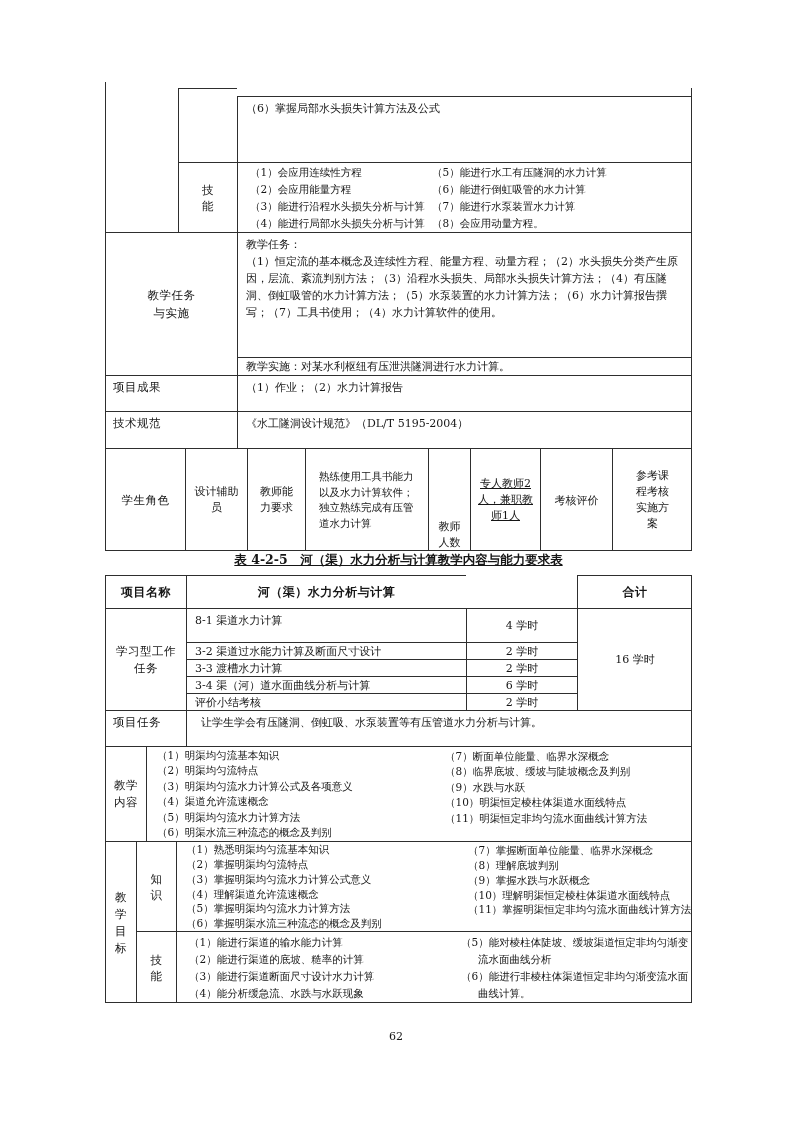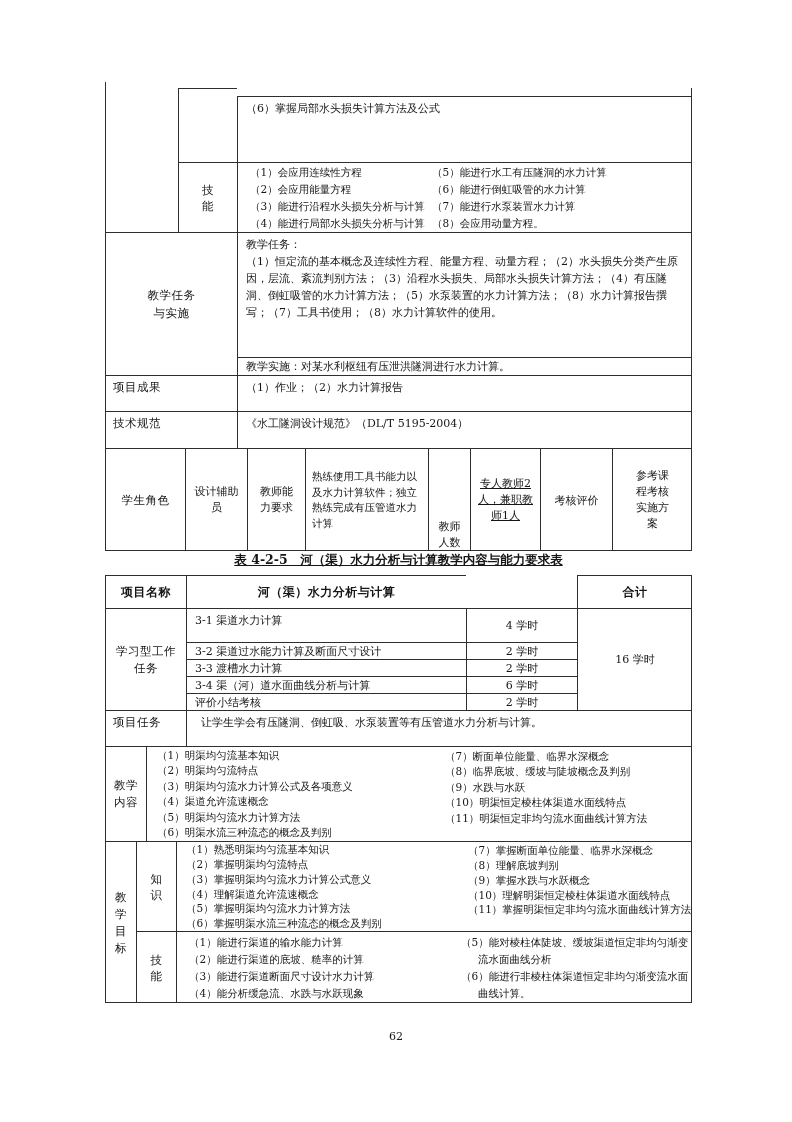--- a/index.html
+++ b/index.html
@@ -64,21 +64,21 @@
         </div>
       </div>
     </div>
 
     <div class="c ctr lbl" style="left:0;top:144px;width:132px;height:143px;">
       <div style="width:64px;line-height:18px;">教学任务 与实施</div>
     </div>
     <div class="c top" style="left:132px;top:144px;width:455px;height:125px;padding:3px 6px 3px 8px;">
       <div>
         <div>教学任务：</div>
-        <div>（1）恒定流的基本概念及连续性方程、能量方程、动量方程；（2）水头损失分类产生原因，层流、紊流判别方法；（3）沿程水头损失、局部水头损失计算方法；（4）有压隧洞、倒虹吸管的水力计算方法；（5）水泵装置的水力计算方法；（8）水力计算报告撰写；（7）工具书使用；（8）水力计算软件的使用。</div>
+        <div>（1）恒定流的基本概念及连续性方程、能量方程、动量方程；（2）水头损失分类产生原因，层流、紊流判别方法；（3）沿程水头损失、局部水头损失计算方法；（4）有压隧洞、倒虹吸管的水力计算方法；（5）水泵装置的水力计算方法；（6）水力计算报告撰写；（7）工具书使用；（4）水力计算软件的使用。</div>
       </div>
     </div>
     <div class="c vctr" style="left:132px;top:269px;width:455px;height:18px;padding-left:8px;">
       <div class="ln">教学实施：对某水利枢纽有压泄洪隧洞进行水力计算。</div>
     </div>
 
     <div class="c top lbl" style="left:0;top:287px;width:132px;height:36px;padding:3px 0 0 7px;">
       <div>项目成果</div>
     </div>
     <div class="c top" style="left:132px;top:287px;width:455px;height:36px;padding:3px 0 0 8px;">
@@ -94,21 +94,21 @@
 
     <div class="c ctr lbl" style="left:0;top:360px;width:80px;height:103px;">
       <div>学生角色</div>
     </div>
     <div class="c ctr" style="left:80px;top:360px;width:62px;height:103px;padding:0 8px;">
       <div class="wrapln" style="line-height:16px;">设计辅助员</div>
     </div>
     <div class="c ctr" style="left:142px;top:360px;width:58px;height:103px;padding:0 7px;">
       <div class="wrapln" style="line-height:16px;">教师能力要求</div>
     </div>
-    <div class="c vctr small" style="left:200px;top:360px;width:123px;height:103px;padding:0 5px 0 6px;">
+    <div class="c vctr small" style="left:200px;top:360px;width:123px;height:103px;padding:0 5px 0 13px;">
       <div class="wrapln" style="line-height:15.5px;">熟练使用工具书能力以及水力计算软件；独立熟练完成有压管道水力计算</div>
     </div>
     <div class="c ctr" style="left:323px;top:360px;width:42px;height:103px;padding:0 6px;align-items:flex-end;">
       <div class="wrapln" style="line-height:16px;">教师人数</div>
     </div>
     <div class="c ctr" style="left:365px;top:360px;width:70px;height:103px;padding:0 6px;text-decoration:underline;">
       <div class="wrapln" style="line-height:16px;">专人教师2人，兼职教师1人</div>
     </div>
     <div class="c ctr" style="left:435px;top:360px;width:72px;height:103px;">
       <div>考核评价</div>
@@ -130,21 +130,21 @@
     </div>
     <div class="c ctr hdr" style="left:472px;top:0;width:115px;height:33px;">
       <div>合计</div>
     </div>
 
     <div class="c ctr lbl" style="left:0;top:33px;width:81px;height:102px;padding:0 9px;">
       <div class="wrapln" style="line-height:17px;">学习型工作任务</div>
     </div>
 
     <div class="c top" style="left:81px;top:33px;width:280px;height:34px;padding:3px 0 0 8px;">
-      <div class="ln">3-1 渠道水力计算</div>
+      <div class="ln">8-1 渠道水力计算</div>
     </div>
     <div class="c ctr" style="left:361px;top:33px;width:111px;height:34px;">
       <div>4 学时</div>
     </div>
 
     <div class="c vctr" style="left:81px;top:67px;width:280px;height:17px;padding-left:8px;">
       <div class="ln">3-2 渠道过水能力计算及断面尺寸设计</div>
     </div>
     <div class="c ctr" style="left:361px;top:67px;width:111px;height:17px;">
       <div>2 学时</div>

